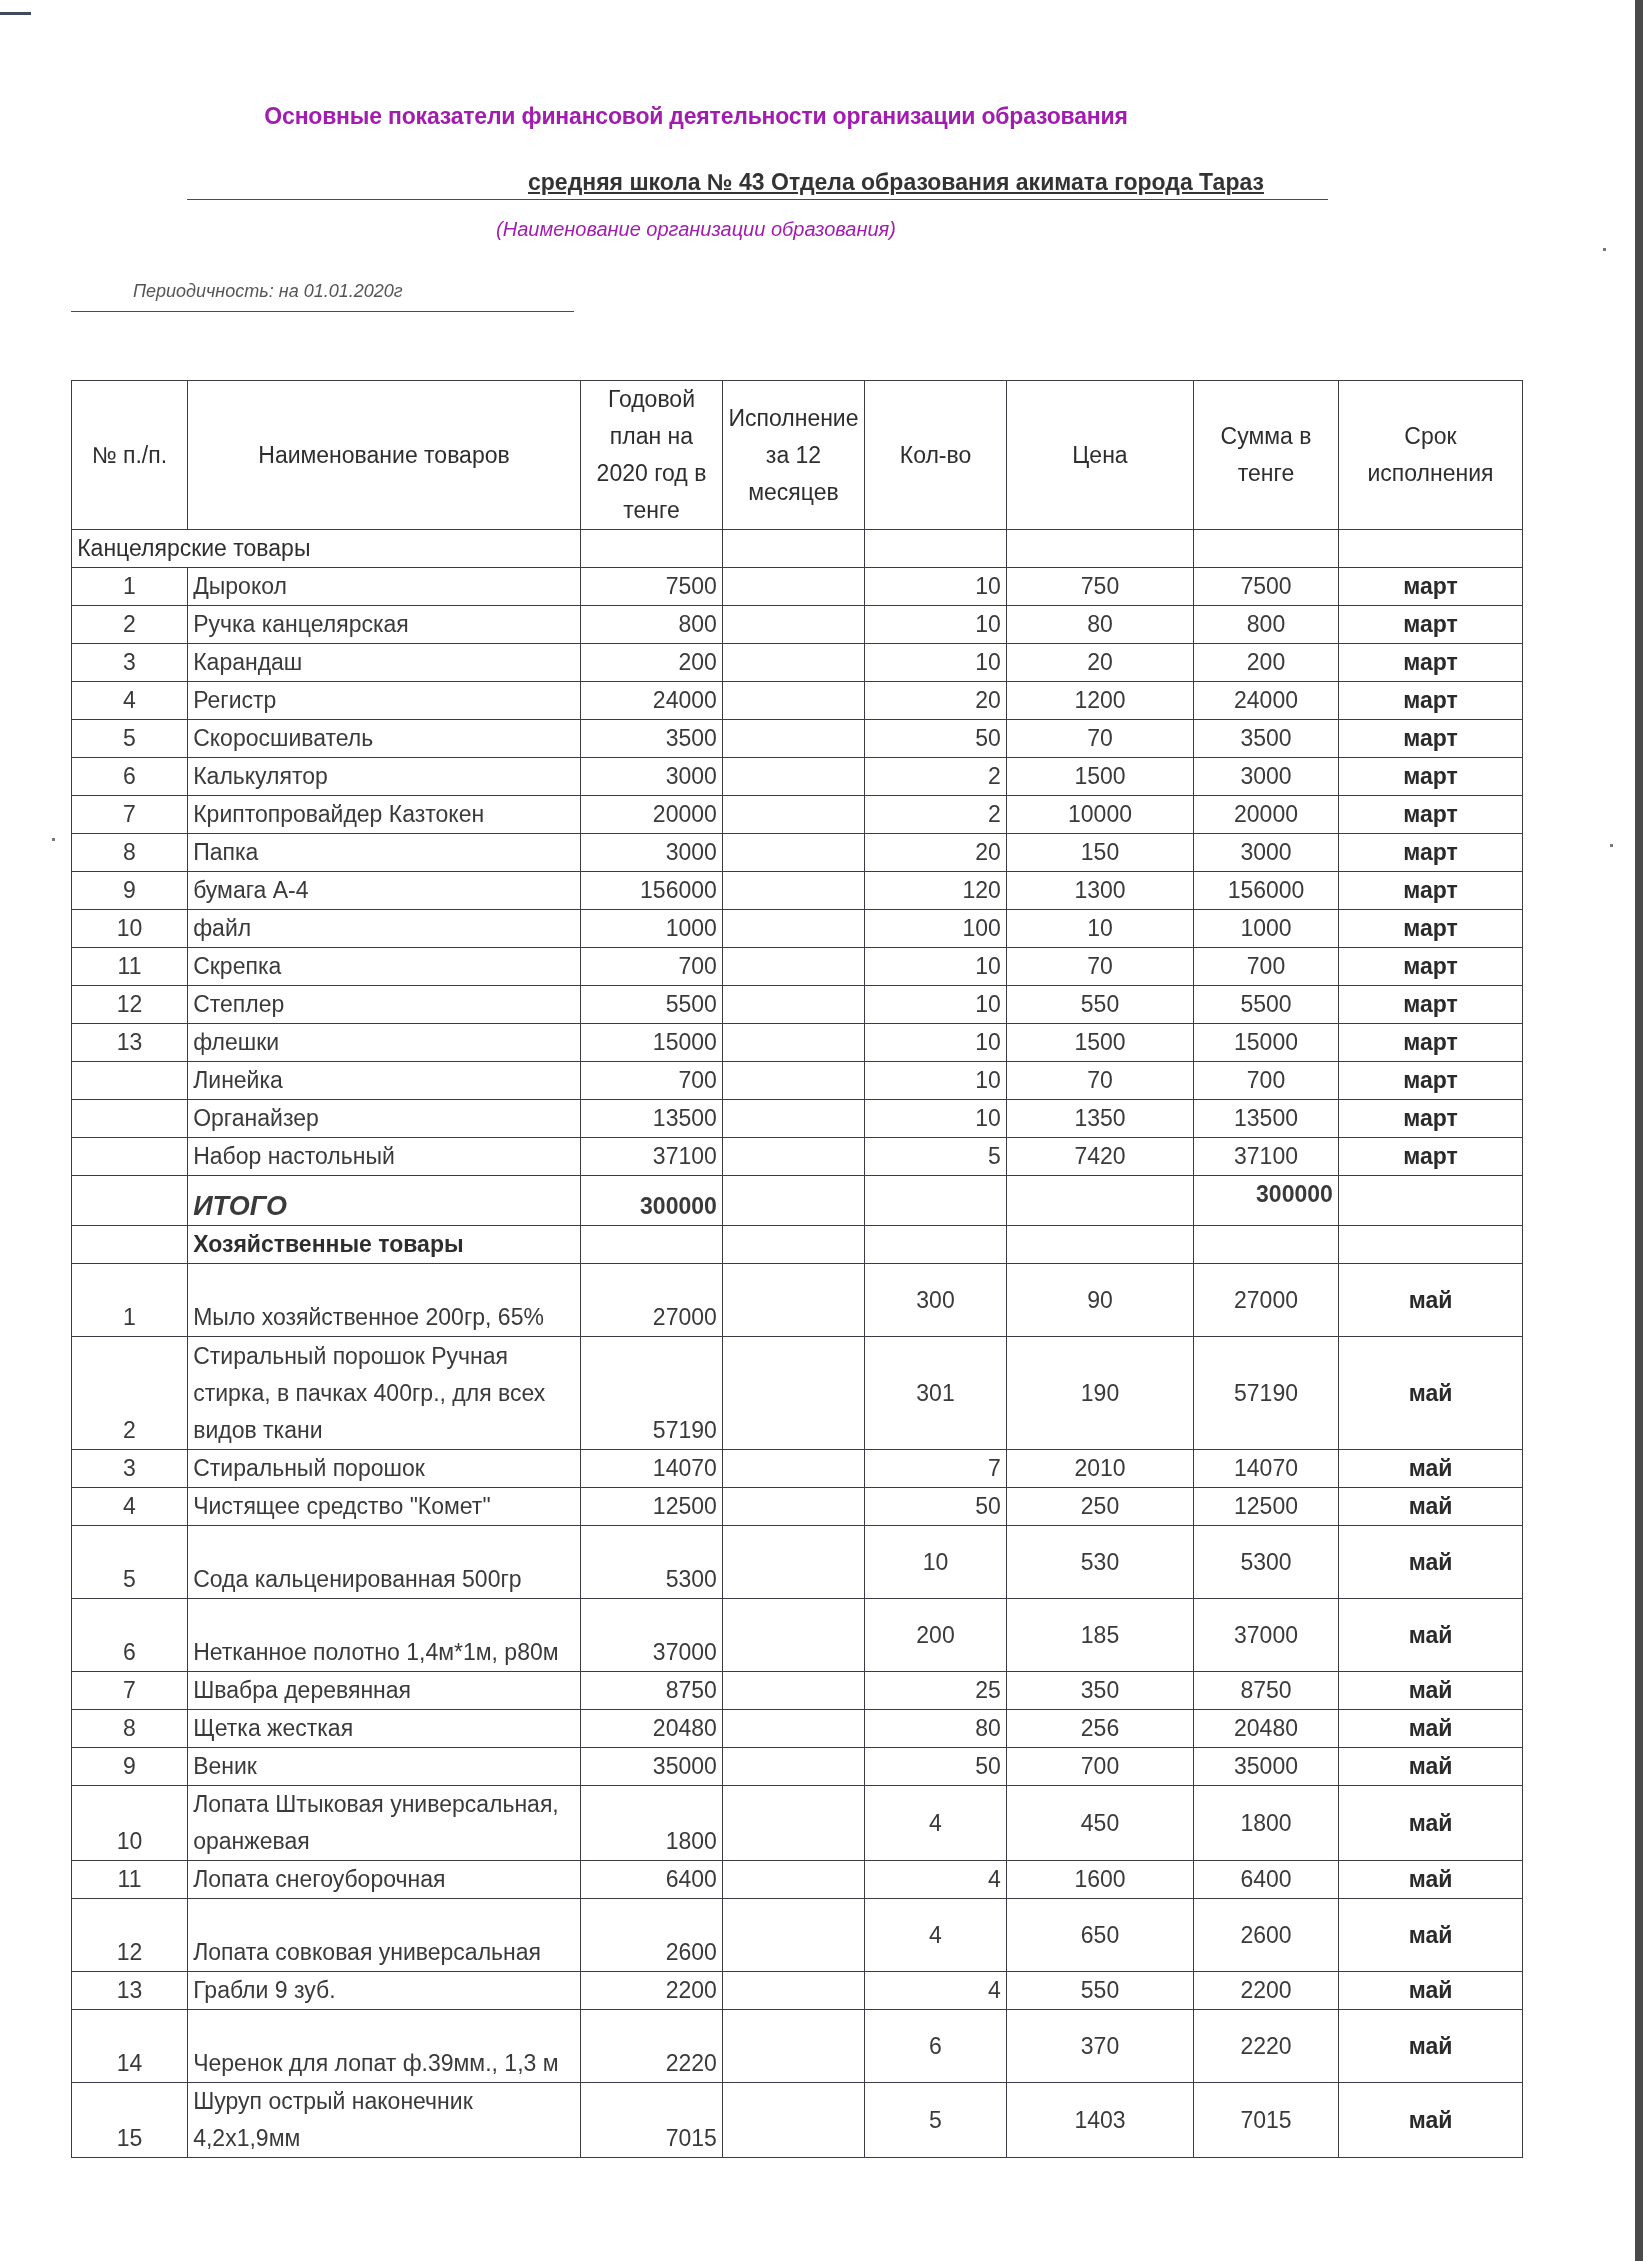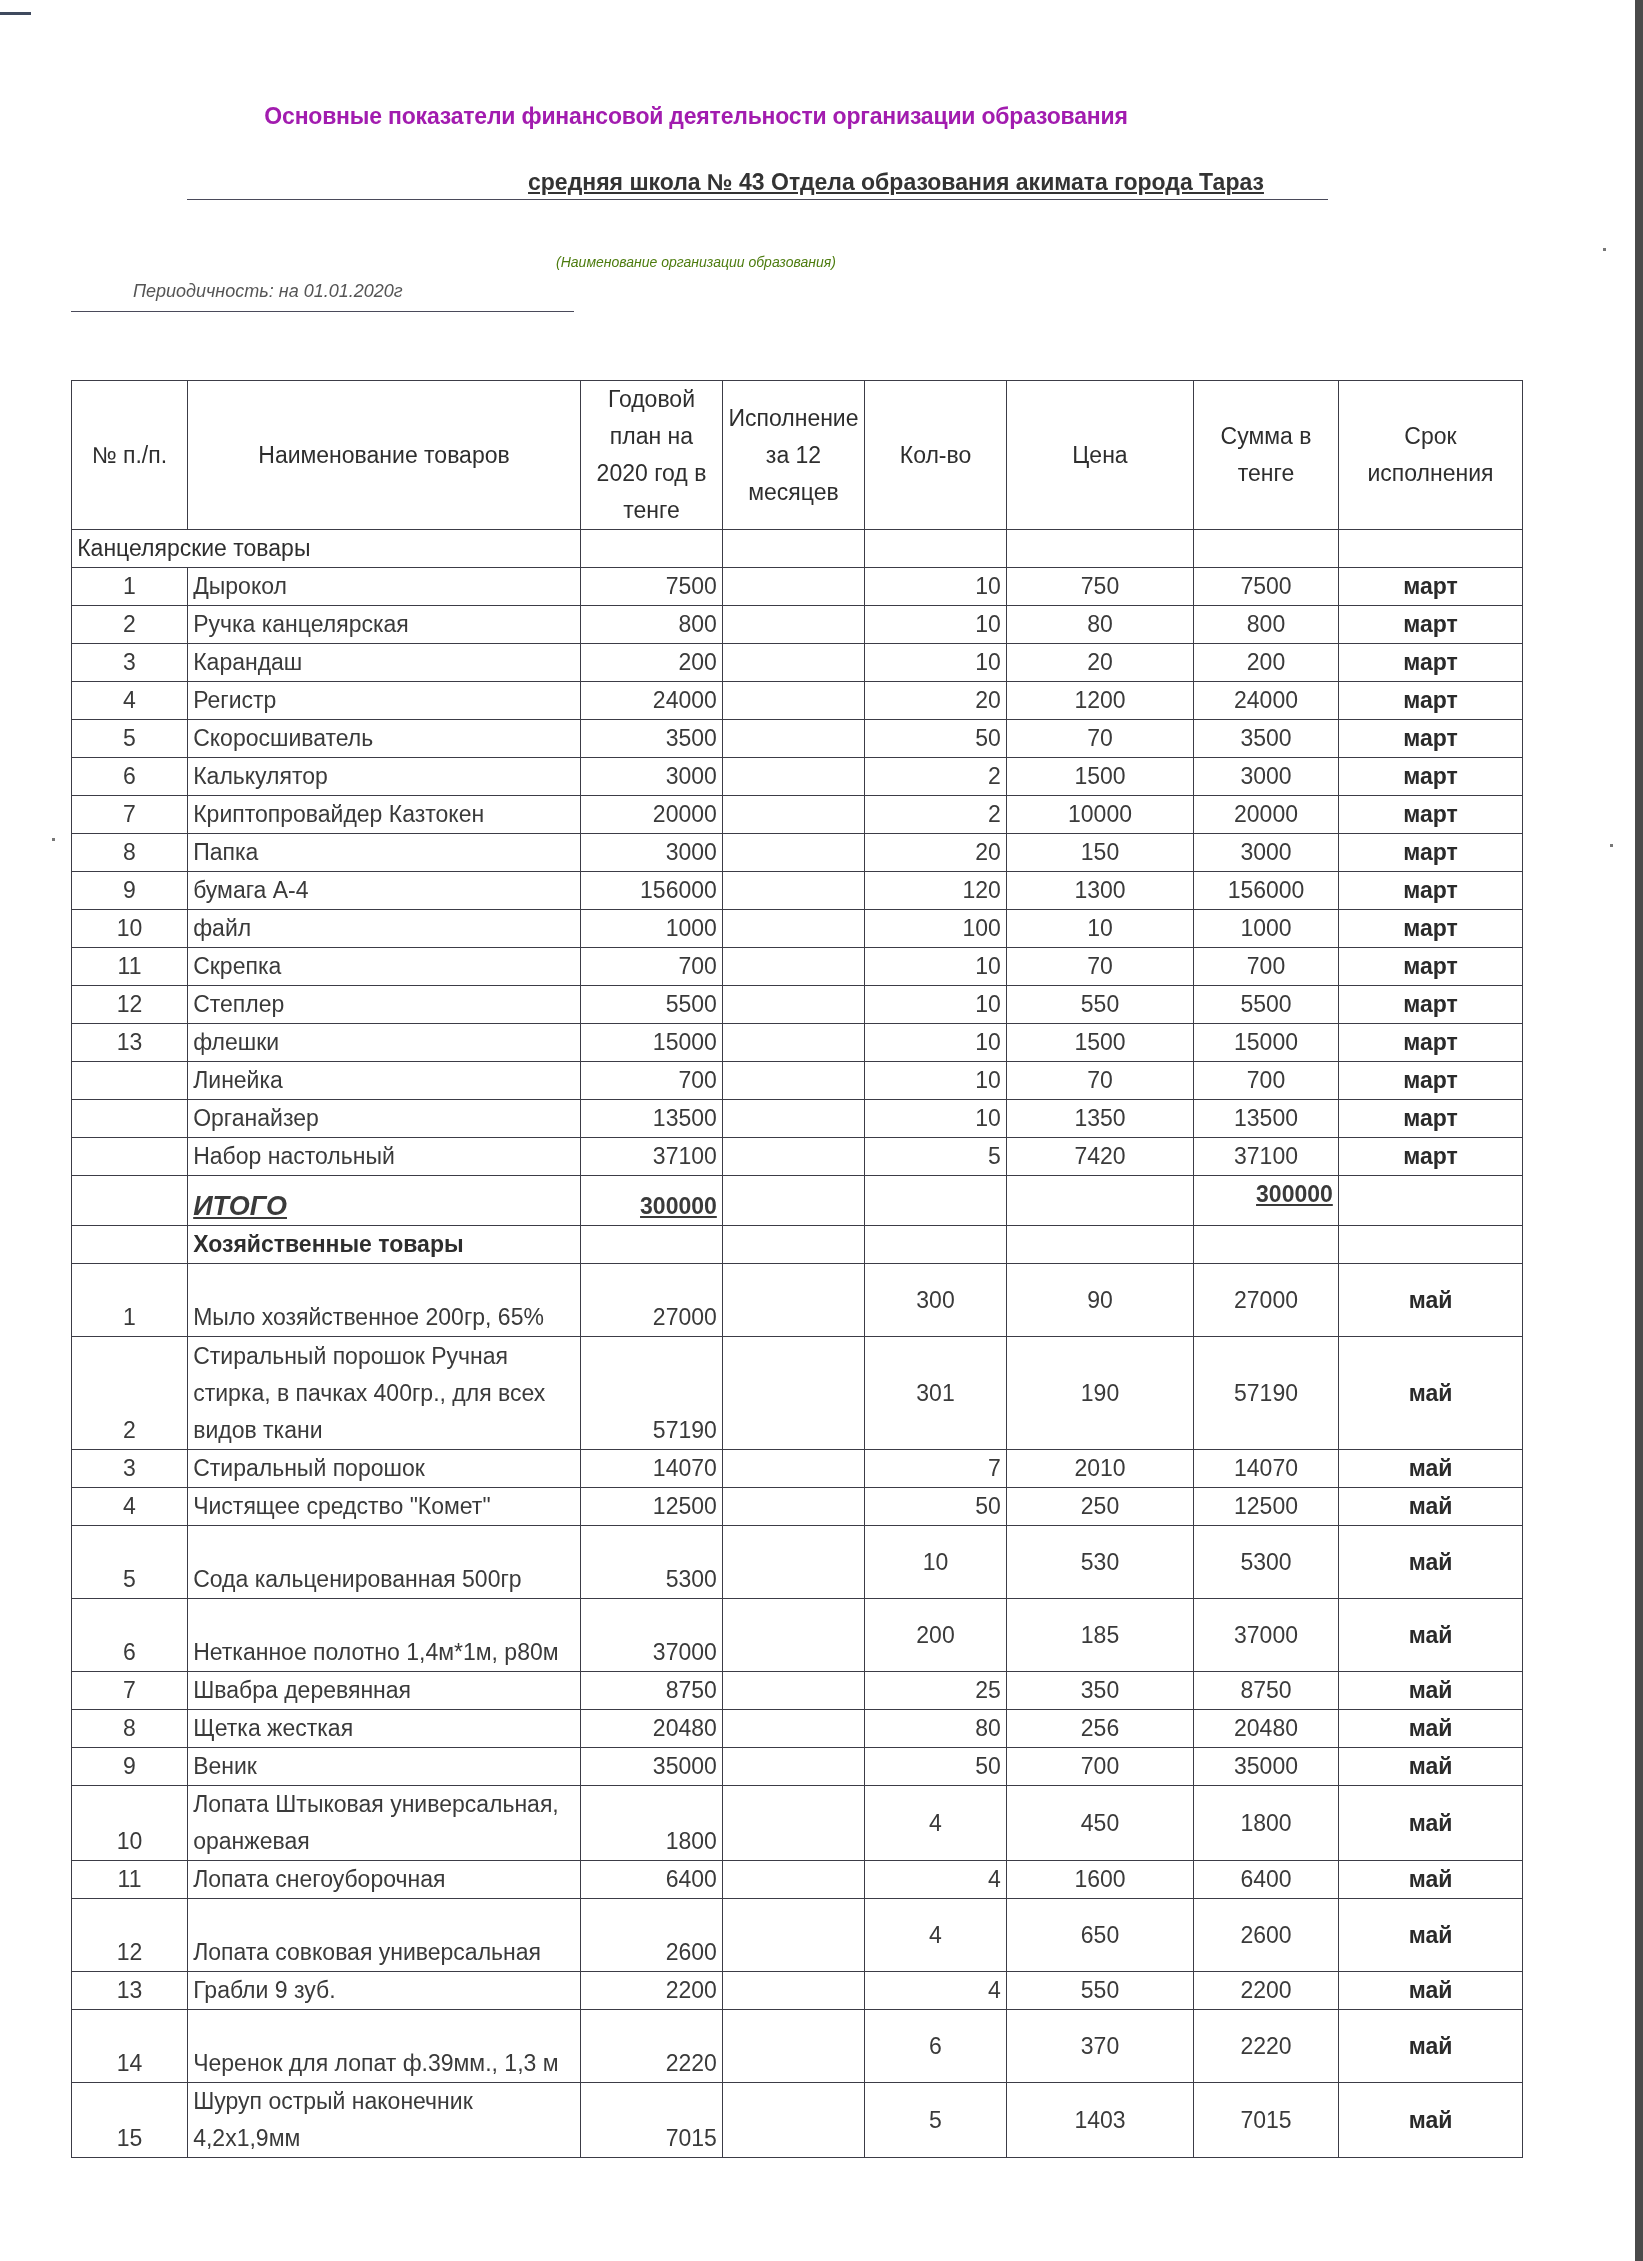--- a/index.html
+++ b/index.html
@@ -12,41 +12,41 @@
   .corner-mark { position: absolute; left: 0; top: 11.6px; width: 31px; height: 3.9px; background: #3f4a5e; }
   .speck { position: absolute; width: 2.6px; height: 3.2px; background: #777; }
 
   .title { position: absolute; left: 0; width: 1392px; top: 103px; text-align: center;
     font-size: 23px; font-weight: bold; color: #a21caf; letter-spacing: -0.2px; }
   .org-line { position: absolute; left: 187px; width: 1141px; top: 169px; height: 30px;
     border-bottom: 1.9px solid #4a4a5a; }
   .org-name { position: absolute; left: 171px; width: 1076px; text-align: center; top: 0;
     font-size: 23px; text-decoration: underline; color: #333; font-weight: bold; }
   .org-caption { position: absolute; left: 0; width: 1392px; top: 218px; text-align: center;
-    font-size: 14px; font-style: italic; color: #4d7c0f; margin-top: 36px; }
+    font-size: 20px; font-style: italic; color: #a21caf; }
   .period-line { position: absolute; left: 71px; width: 503px; top: 280px; height: 31px;
     border-bottom: 1.9px solid #4a4a5a; }
   .period { position: absolute; left: 62px; top: 1.3px; font-size: 18px; font-style: italic; color: #555; }
 
   table.main { position: absolute; left: 71px; top: 380px; width: 1450px;
     border-collapse: collapse; table-layout: fixed; font-size: 23px; color: #3a3a3a; }
   table.main td, table.main th { border: 1.6px solid #3c3c46; padding: 0 5.2px; line-height: 37px; }
   table.main th { font-weight: normal; text-align: center; line-height: 37px; height: 144px; color: #2e2e2e; }
   table.main td.num { text-align: center; vertical-align: bottom; }
   table.main td.name { text-align: left; vertical-align: bottom; }
   table.main td.plan { text-align: right; vertical-align: bottom; }
   table.main td.qty { text-align: right; }
   table.main td.center { text-align: center; }
   table.main td.deadline { text-align: center; font-weight: bold; color: #2a2a2a; }
   tr.r1 td { height: 36px; }
   tr.r2 td { height: 72px; }
   tr.r3 td { height: 112px; }
   tr.section td { height: 36px; }
   tr.section td.section-label { font-weight: bold; color: #2e2e2e; }
-  tr.total td { height: 49px; text-decoration: underline; }
+  tr.total td { height: 49px; }
   tr.total td.total-label { font-style: italic; font-weight: bold; font-size: 27px; }
   tr.total td.total-val { font-weight: bold; }
   tr.r2 td.qty, tr.r3 td.qty { text-align: center; }
   tr.r2 td.qty, tr.r2 td.center, tr.r2 td.deadline,
   tr.r3 td.qty, tr.r3 td.center, tr.r3 td.deadline { vertical-align: middle; }
 </style>
 </head>
 <body>
 
 <div class="corner-mark"></div>

